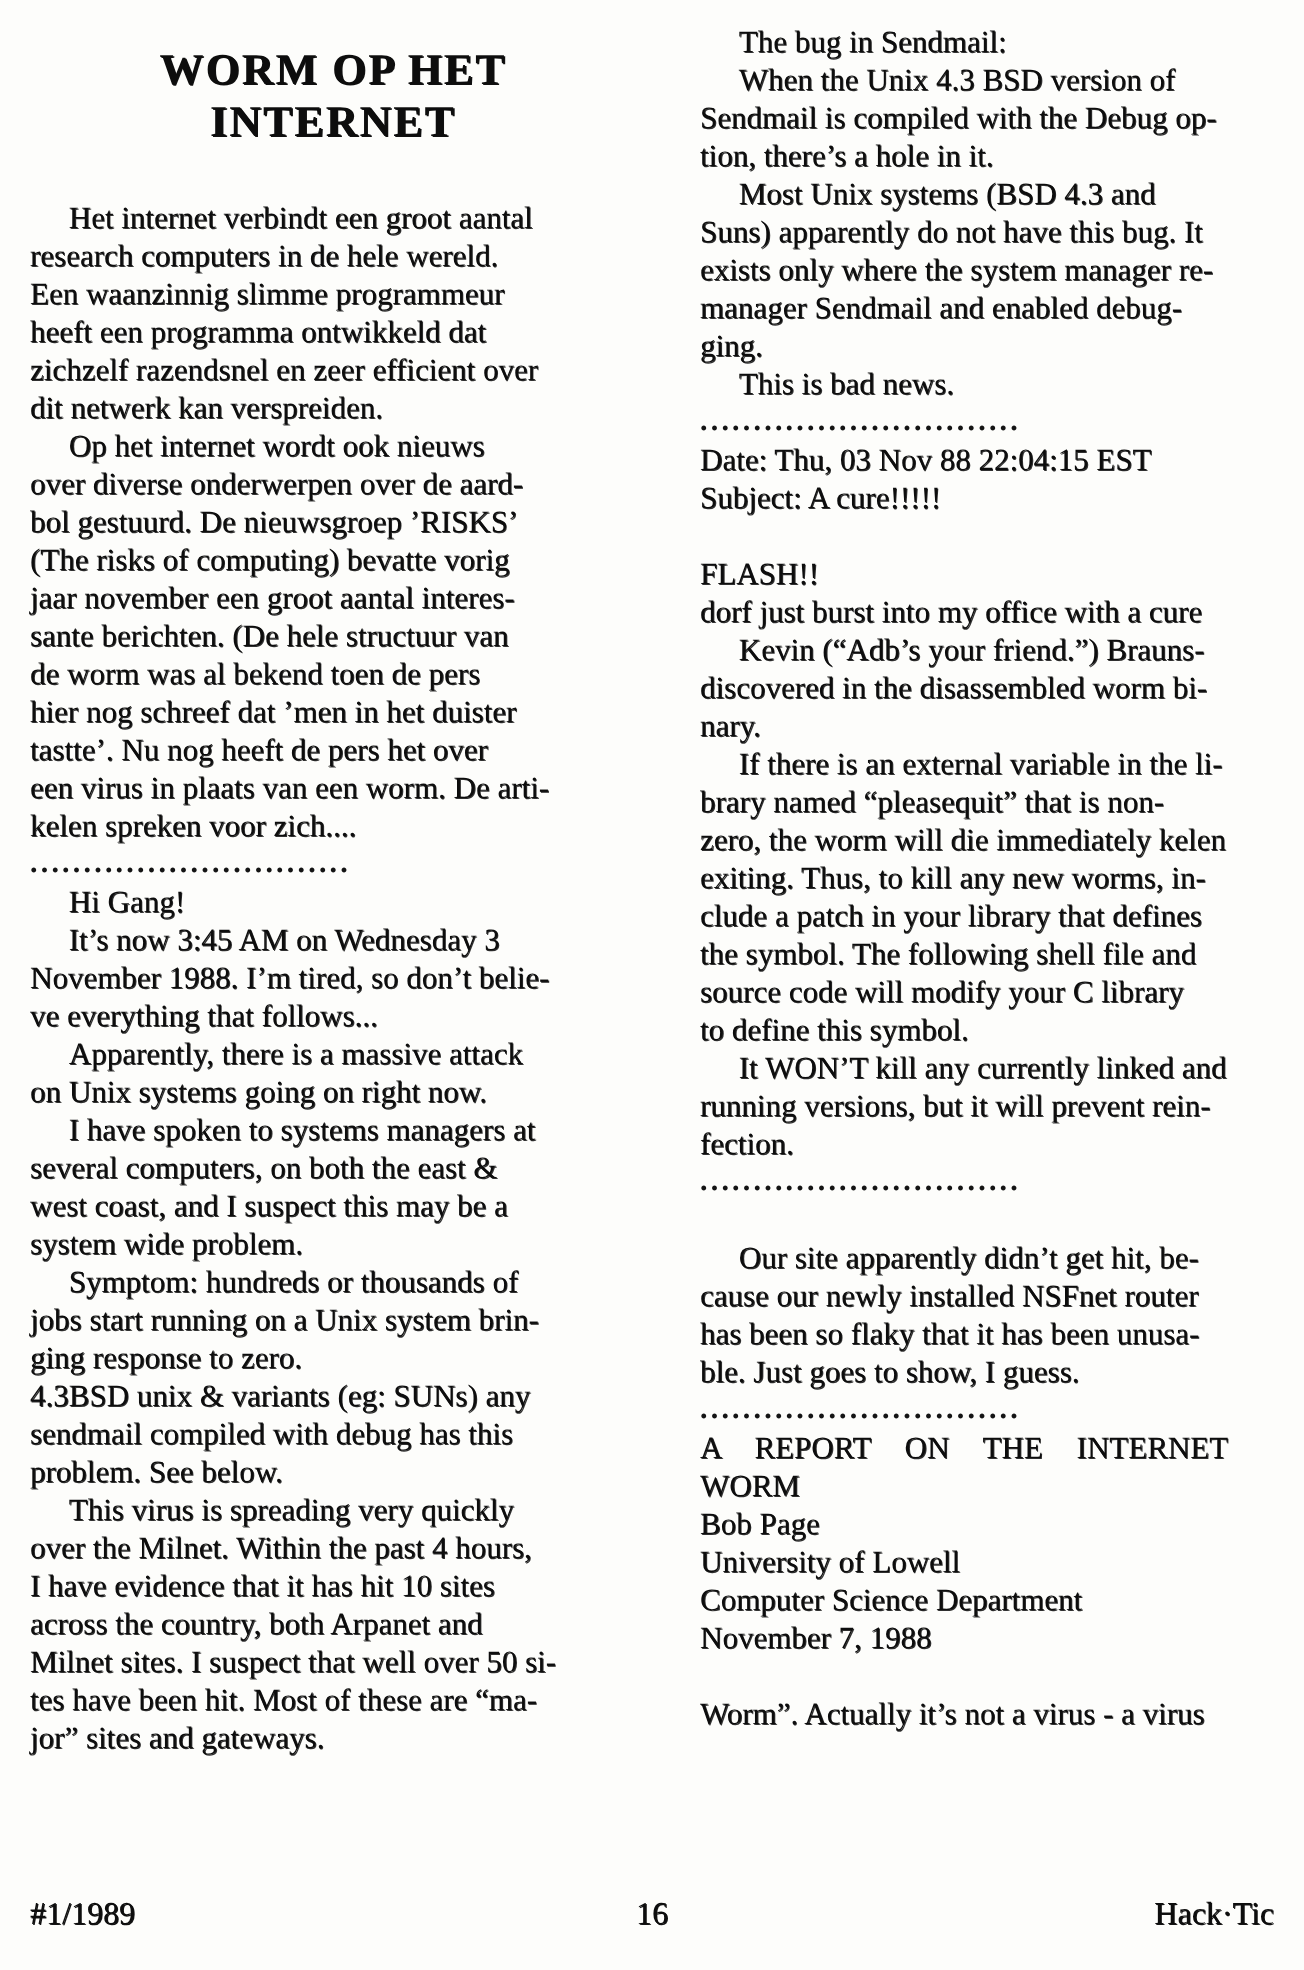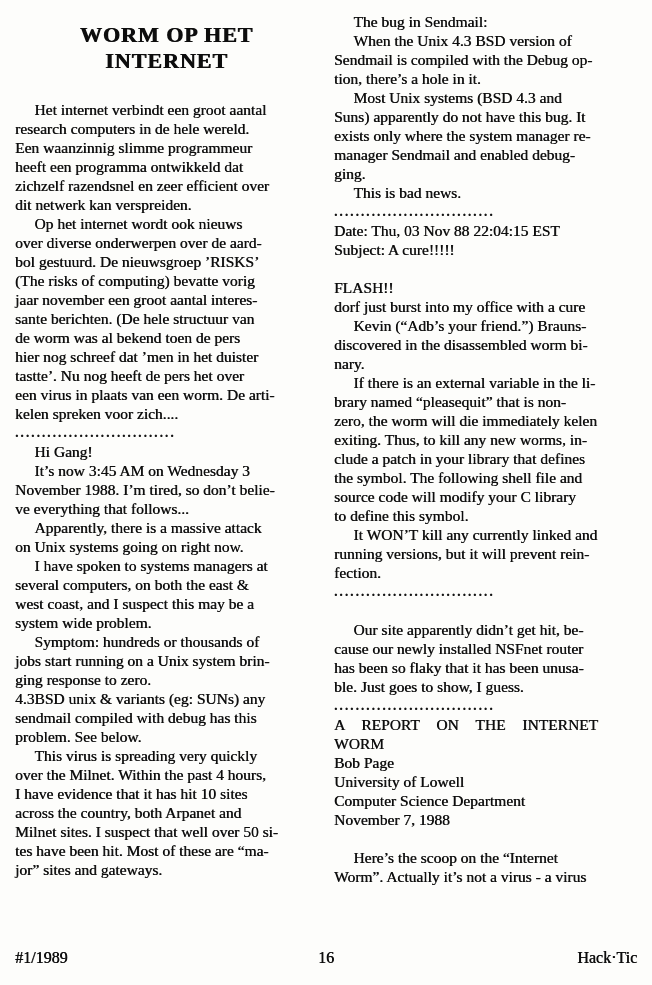--- a/index.html
+++ b/index.html
@@ -1,20 +1,20 @@
 <!DOCTYPE html>
 <html><head>
 <meta charset="utf-8">
 <style>
   html,body{margin:0;padding:0;background:#e8e8e6;}
   .page{
     width:652px;height:985px;background:#fdfdfb;position:relative;overflow:hidden;
     font-family:"Liberation Serif",serif;color:#0d0d0d;margin:0 auto;
   }
-  .cols{display:flex;gap:16px;padding:12px 15px 0 15px;}
+  .cols{display:flex;gap:32px;padding:12px 15px 0 15px;}
   .col{width:303px;flex:0 0 303px;}
   .para{margin:0;}
   .line{
     font-size:15.5px;line-height:19px;white-space:pre-wrap;
     text-shadow:0.45px 0.3px 0 rgba(12,12,12,0.85);
   }
   .col-title{margin:10px 0 26px 0;text-align:center;font-weight:bold;}
   .title-line{
     font-size:22px;line-height:26px;letter-spacing:1px;
     text-shadow:0.7px 0.4px 0 #101010;
@@ -140,21 +140,20 @@
         </div>
         <div class="para">
           <div class="line">WORM</div>
           <div class="line">Bob Page</div>
           <div class="line">University of Lowell</div>
           <div class="line">Computer Science Department</div>
           <div class="line">November 7, 1988</div>
         </div>
         <div class="gap"></div>
         <div class="para">
-          <div class="line">     Here’s the scoop on the “Internet</div>
           <div class="line">Worm”. Actually it’s not a virus - a virus</div>
         </div>
       </div>
   </div>
   <div class="footer">
     <span class="footer-issue">#1/1989</span>
     <span class="footer-page">16</span>
     <span class="footer-mag">Hack·Tic</span>
   </div>
 </div>

